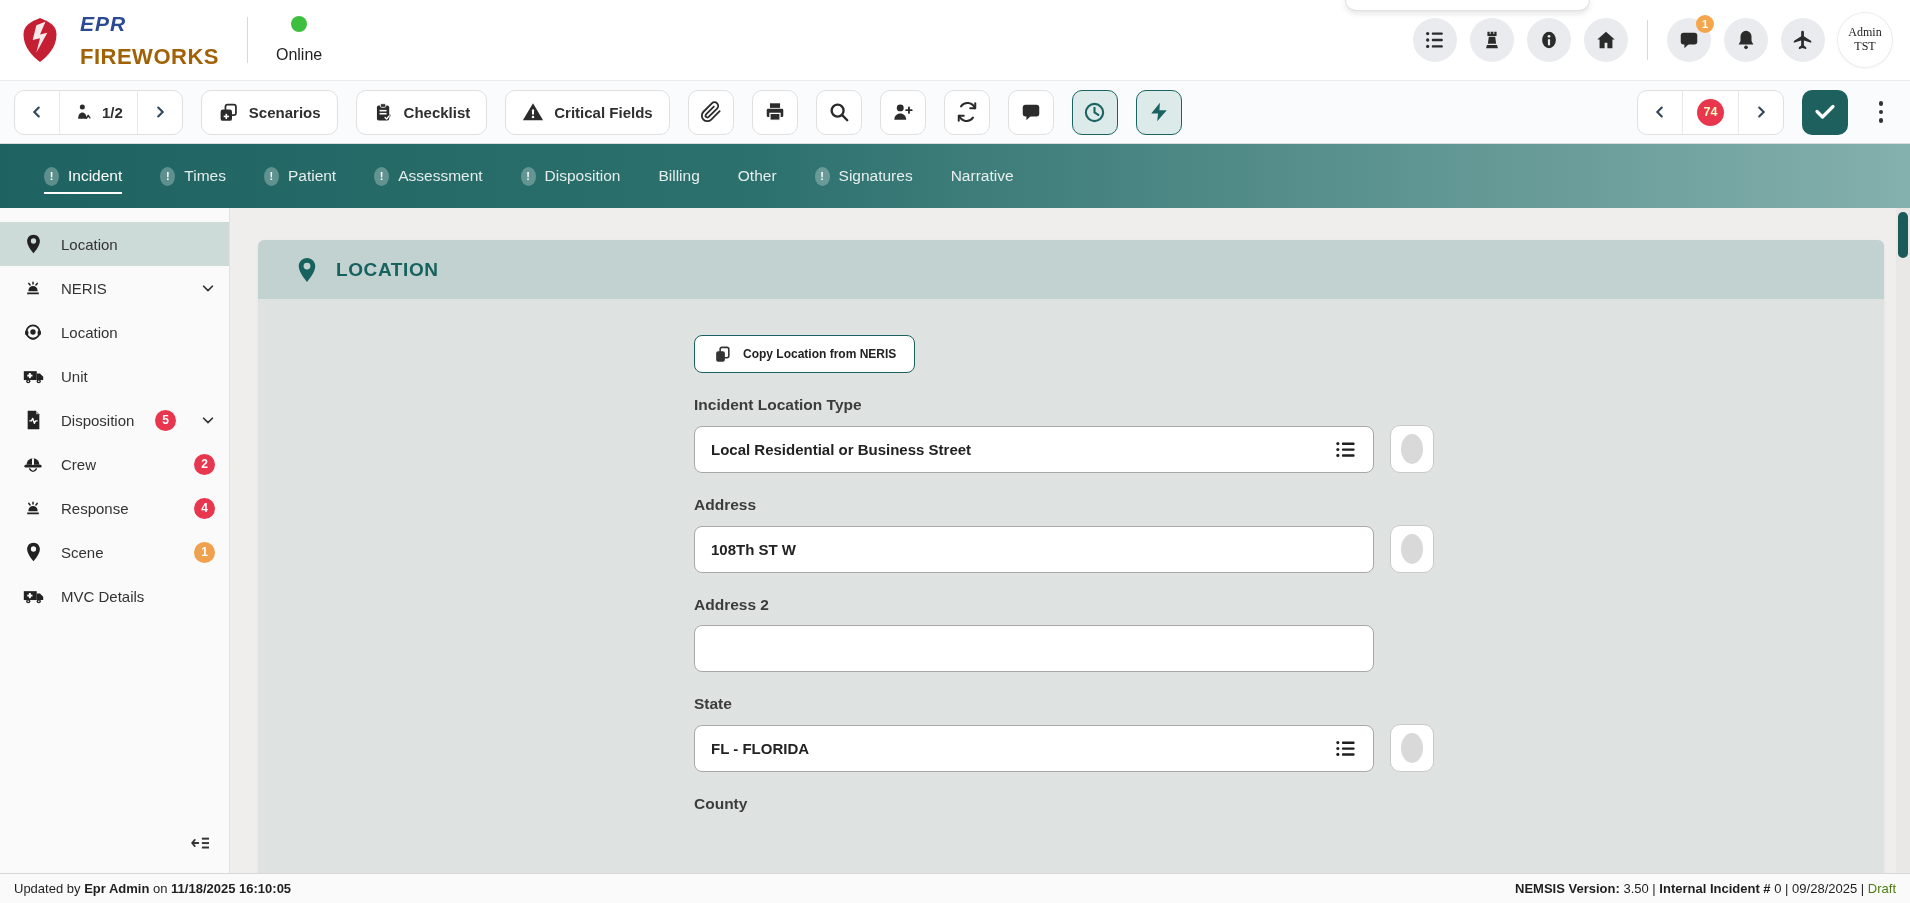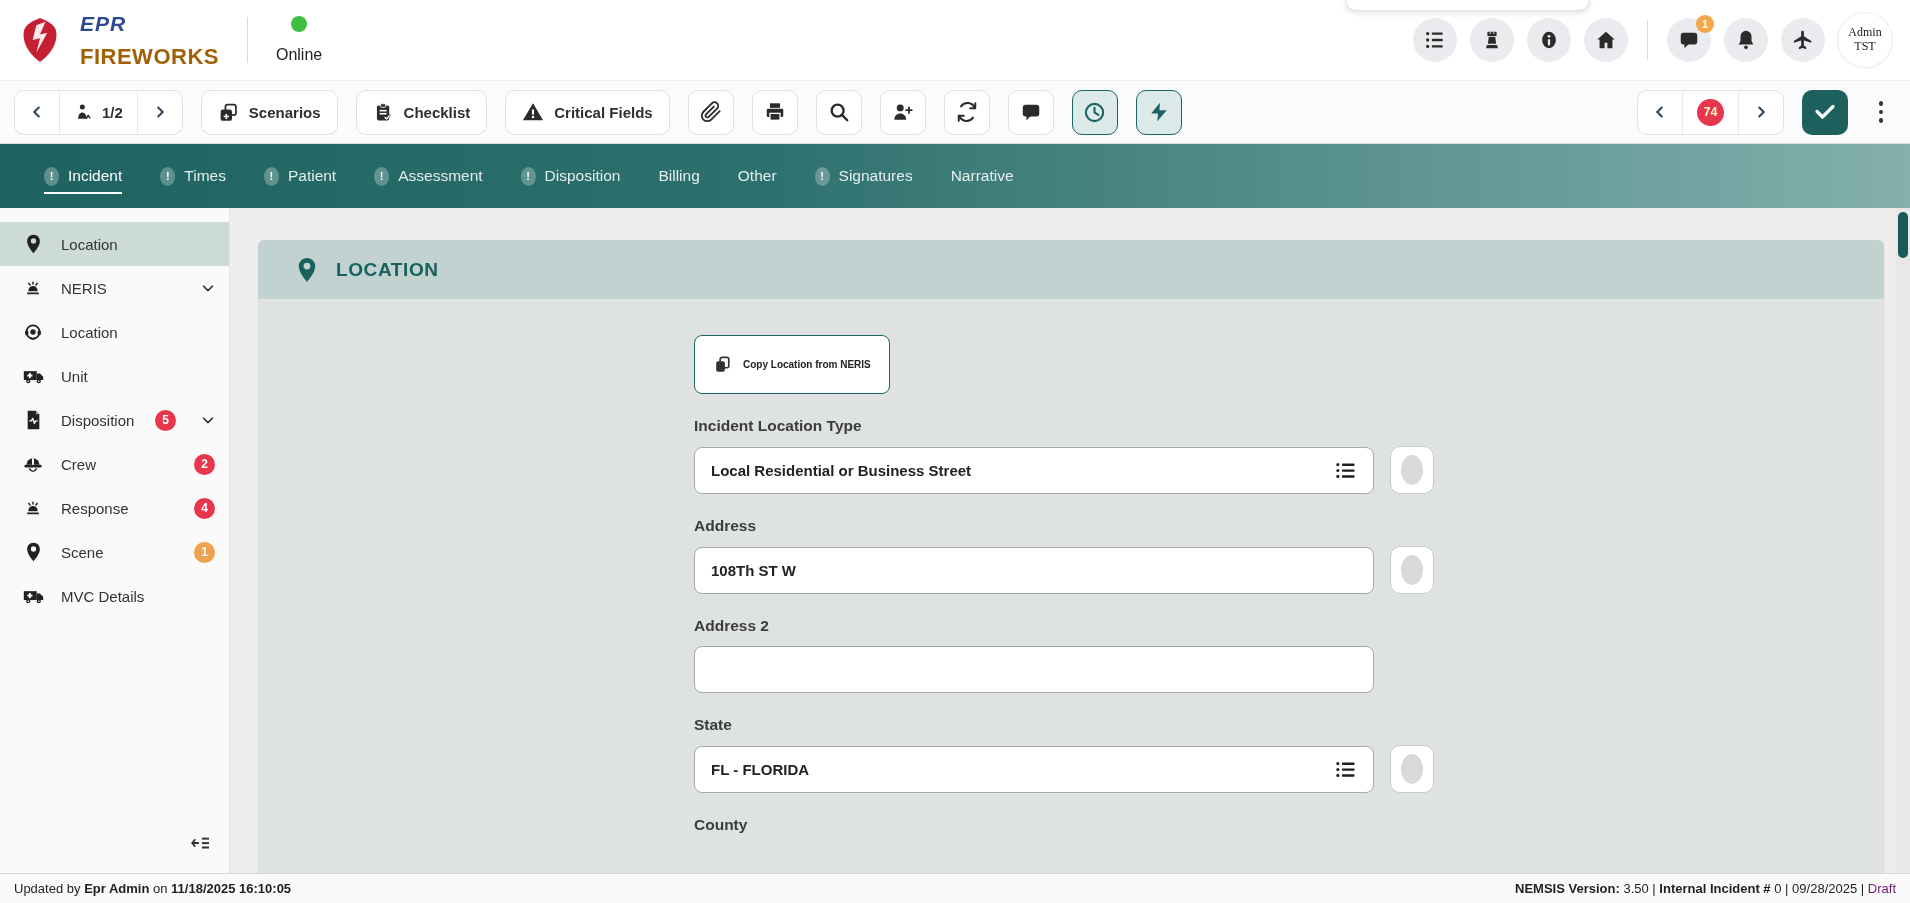--- a/index.html
+++ b/index.html
@@ -87,44 +87,44 @@
   .collapse-btn { position:absolute; right:18px; bottom:22px; background:none; border:none;
                   cursor:pointer; color:#333; }
 
   .main { flex:1; padding:32px 26px 0 28px; overflow:hidden; }
   .card { border-radius:6px 6px 0 0; height:100%; box-shadow:0 1px 3px rgba(0,0,0,.06); }
   .card-header { height:59px; background:#c1d2d0; border-radius:6px 6px 0 0; display:flex;
                  align-items:center; padding-left:38px; gap:18px; }
   .card-title { font-size:19px; font-weight:700; letter-spacing:.6px; color:#17615e; }
   .card-body { background:#dee3e2; height:calc(100% - 59px); padding:36px 0 0 436px; }
 
-  .copy-btn { display:inline-flex; align-items:center; gap:11px; height:59px; padding:0 18px;
+  .copy-btn { display:inline-flex; align-items:center; gap:11px; height:38px; padding:0 18px;
               background:#fff; border:1px solid #1a6361; border-radius:8px; cursor:pointer;
-              font-size:10px; font-weight:600; color:#222; }
+              font-size:12px; font-weight:600; color:#222; }
   .field { margin-top:20px; }
   .field-label { font-size:15.5px; font-weight:600; color:#3c3c3c; line-height:24px; margin-bottom:8px; }
   .field-row { display:flex; align-items:center; gap:16px; }
   .input { width:680px; height:47px; background:#fff; border:1px solid #a8a8a8; border-radius:8px;
            display:flex; align-items:center; padding:0 16px; font-size:15px; font-weight:700;
            color:#222; cursor:text; }
   .input .list-ic { margin-left:auto; color:#1f1f1f; }
   .side-btn { width:44px; height:48px; background:#fff; border:1px solid #c9c9c9; border-radius:10px;
               display:flex; align-items:center; justify-content:center; cursor:pointer; }
   .side-btn i { width:22px; height:30px; border-radius:50%; background:#d9d9d9; }
 
   
   .scroll-track { position:absolute; right:0; top:0; bottom:0; width:14px; background:#e9e8e6; }
   .scroll-thumb { position:absolute; top:4px; left:2px; width:10px; height:46px; border-radius:5px;
                   background:#1b5a58; cursor:grab; }
 
   
   .footer { height:30px; background:#fafafa; border-top:1px solid #d8d8d8; display:flex;
             align-items:center; justify-content:space-between; padding:0 14px; font-size:13px; color:#1f1f1f; }
   .footer b { font-weight:700; }
-  .draft { color:#701a75; cursor:pointer; }
+  .draft { color:#4d7c0f; cursor:pointer; }
 </style>
 </head>
 <body>
 
 <div class="header">
   <div class="logo">
     <span>
       <svg width="44" height="48" viewBox="0 0 24 26">
         <path d="M12 1 C7 3 3 5 3 10 c0 7 5 12 9 15 4-3 9-8 9-15 0-5-4-7-9-9z" fill="#c41f33"></path>
         <path d="M10 5 l5-2 -3 7 4-1 -6 11 2-8 -4 1z" fill="#fff" opacity=".9"></path>

